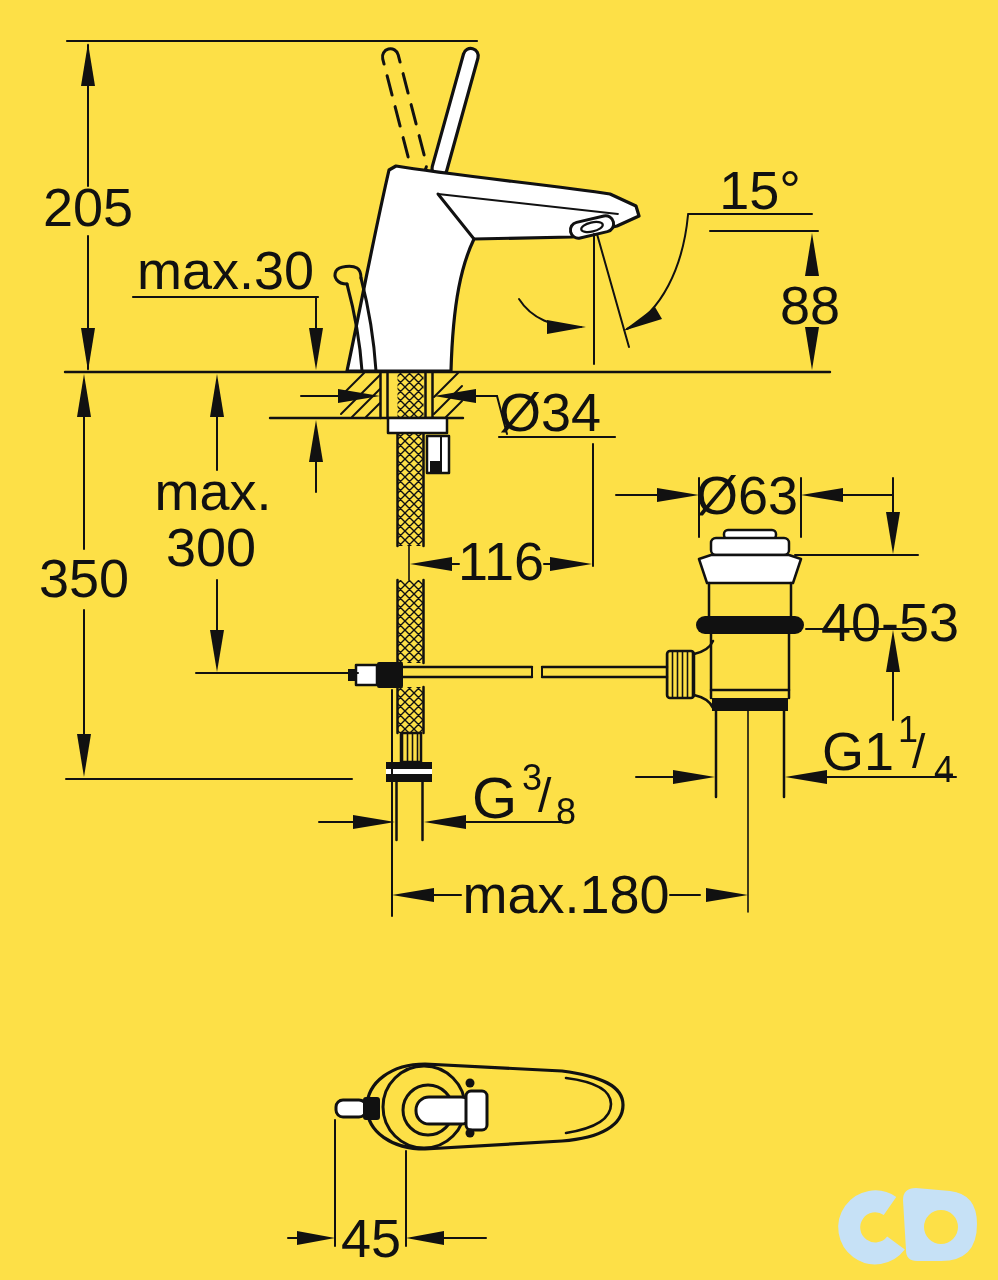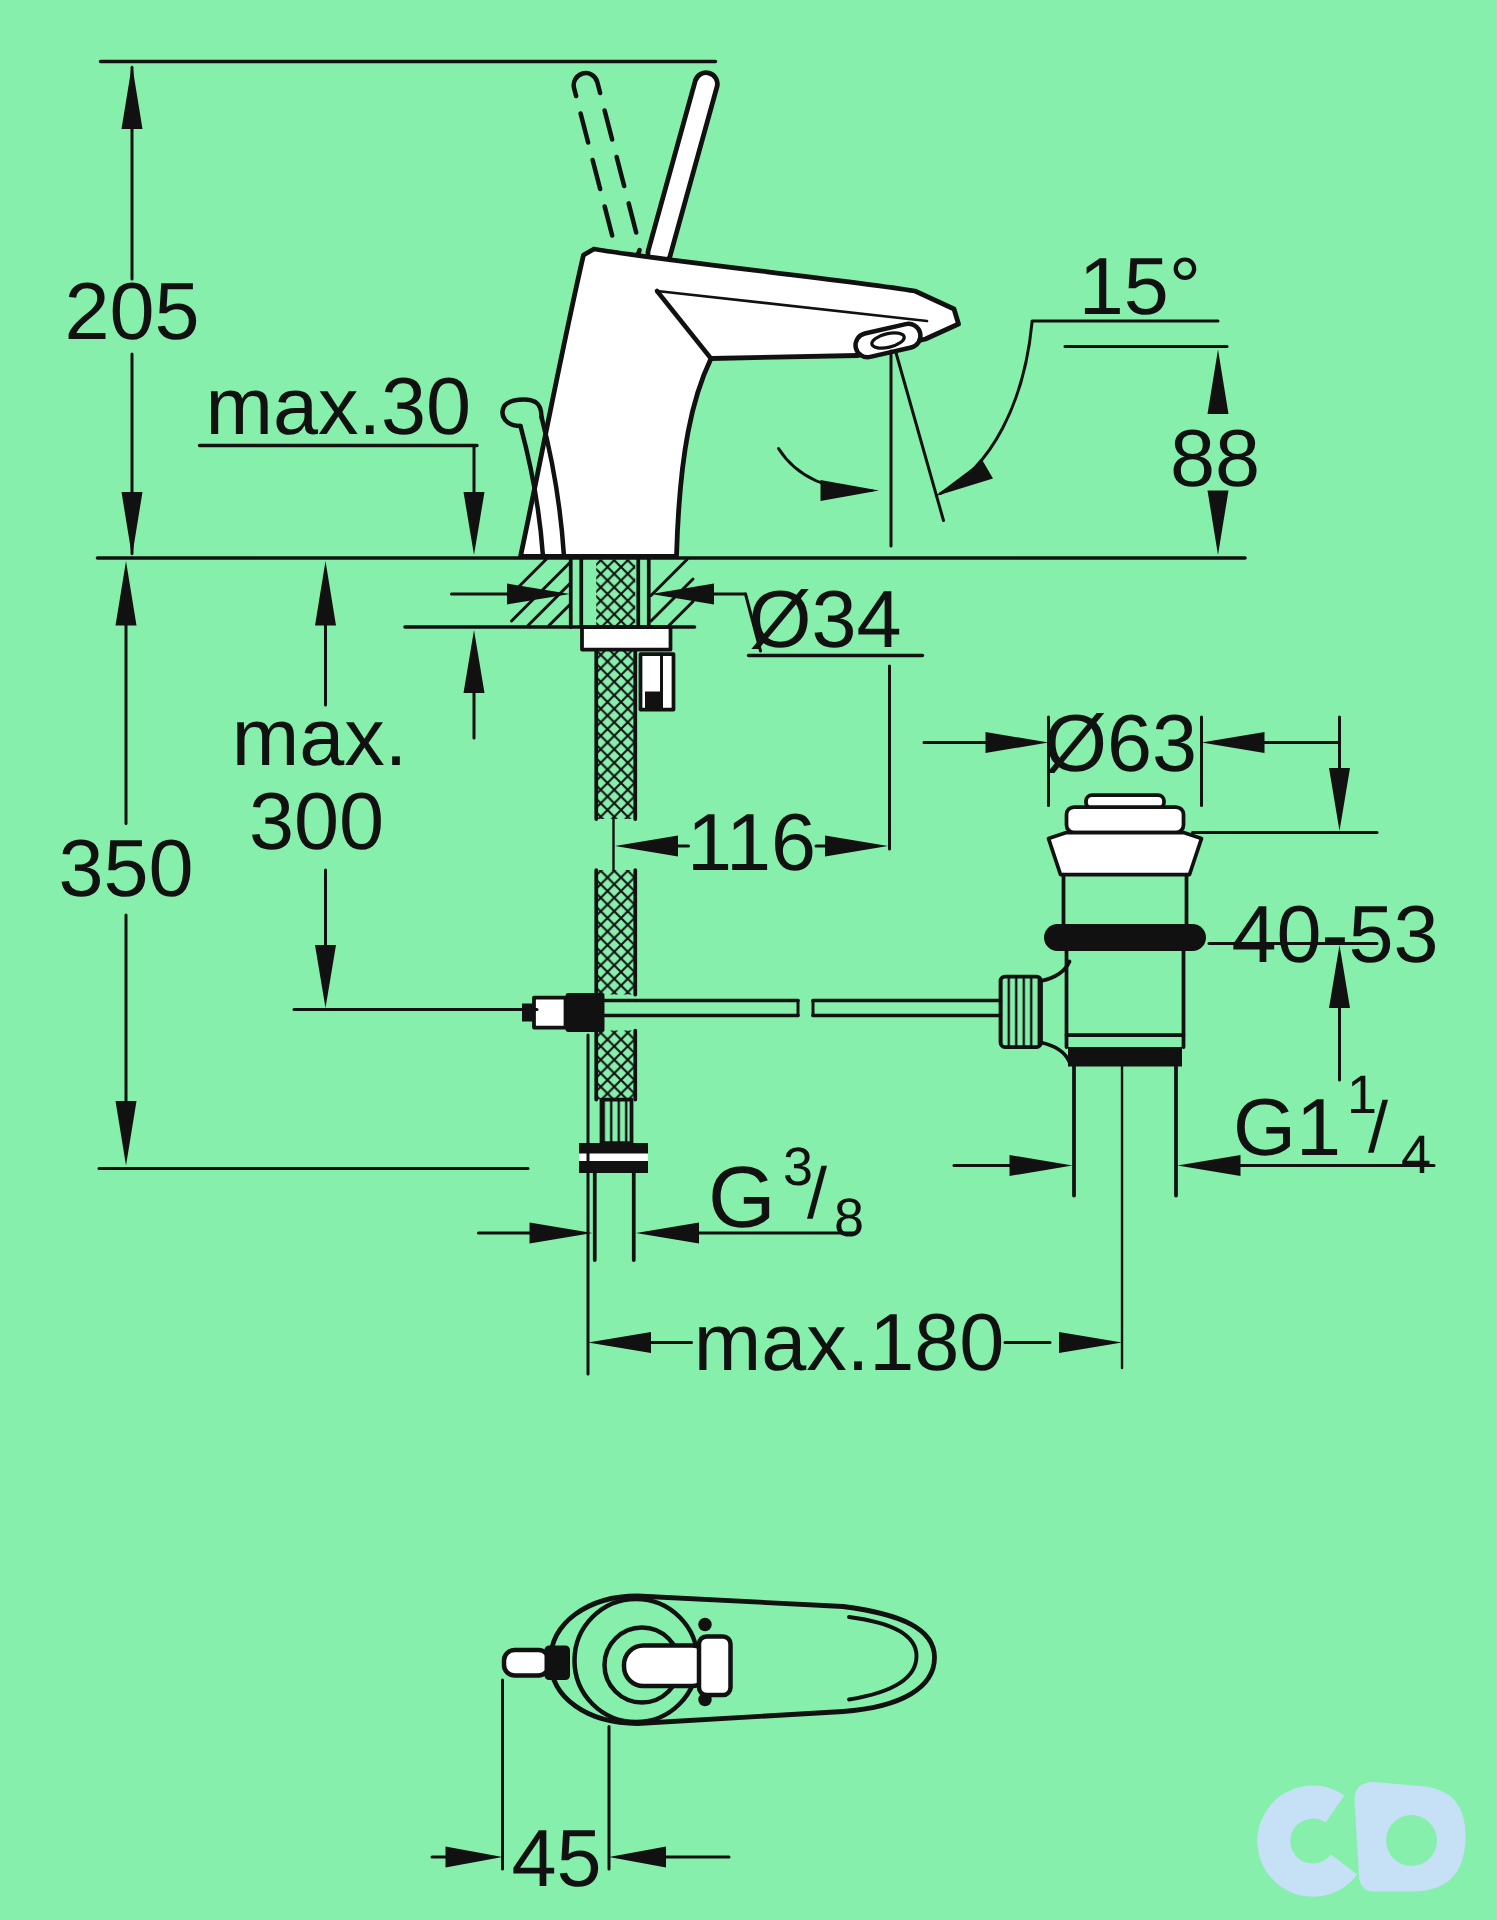--- a/index.html
+++ b/index.html
@@ -1,16 +1,16 @@
 <!DOCTYPE html>
 <html><head>
 <meta charset="utf-8">
 <style>
   html,body{margin:0;padding:0;background:#ffffff;}
-  #stage{position:relative;width:998px;height:1280px;background:#86efac;overflow:hidden;}
+  #stage{position:relative;width:998px;height:1280px;background:#fde047;overflow:hidden;}
   svg{position:absolute;left:0;top:0;}
   text{font-family:"Liberation Sans","DejaVu Sans",sans-serif;fill:#111111;}
   .dim{font-size:54px;}
   .sup{font-size:36px;}
   .slash{font-size:48px;}
   line,path,rect,circle,ellipse{vector-effect:none;}
 </style>
 </head>
 <body>
 

